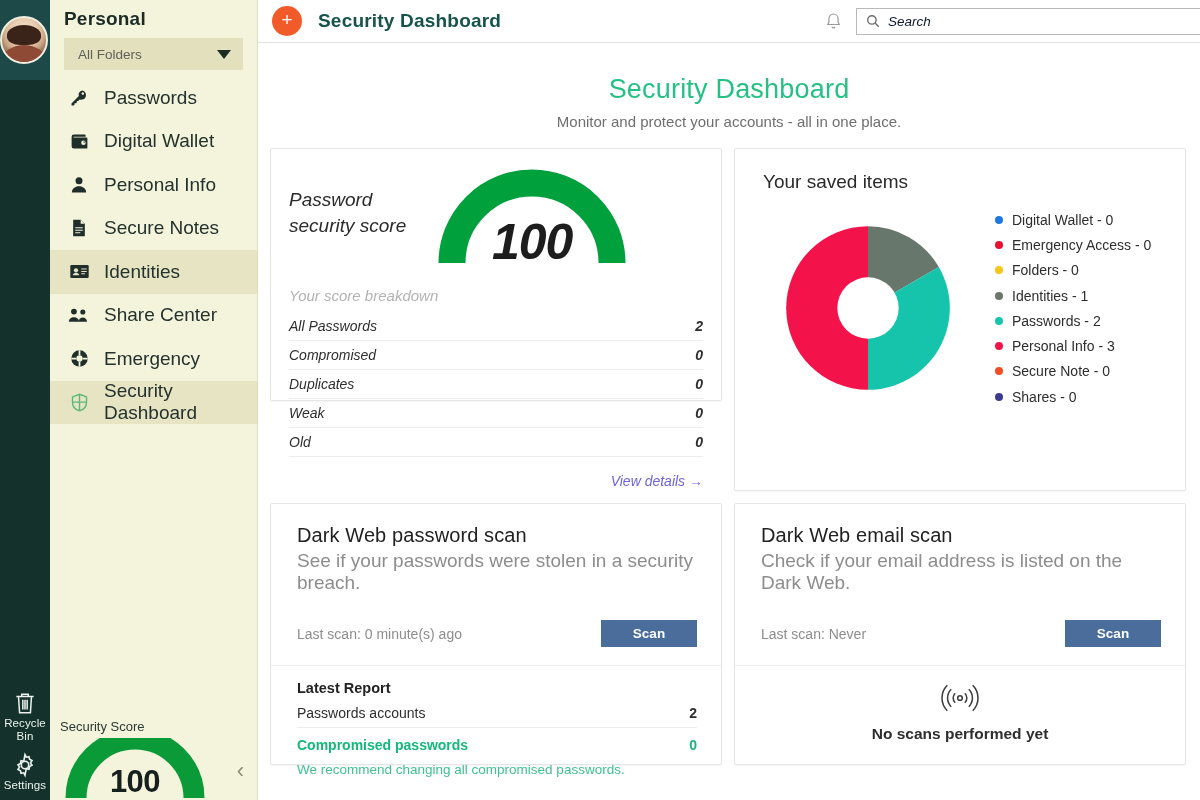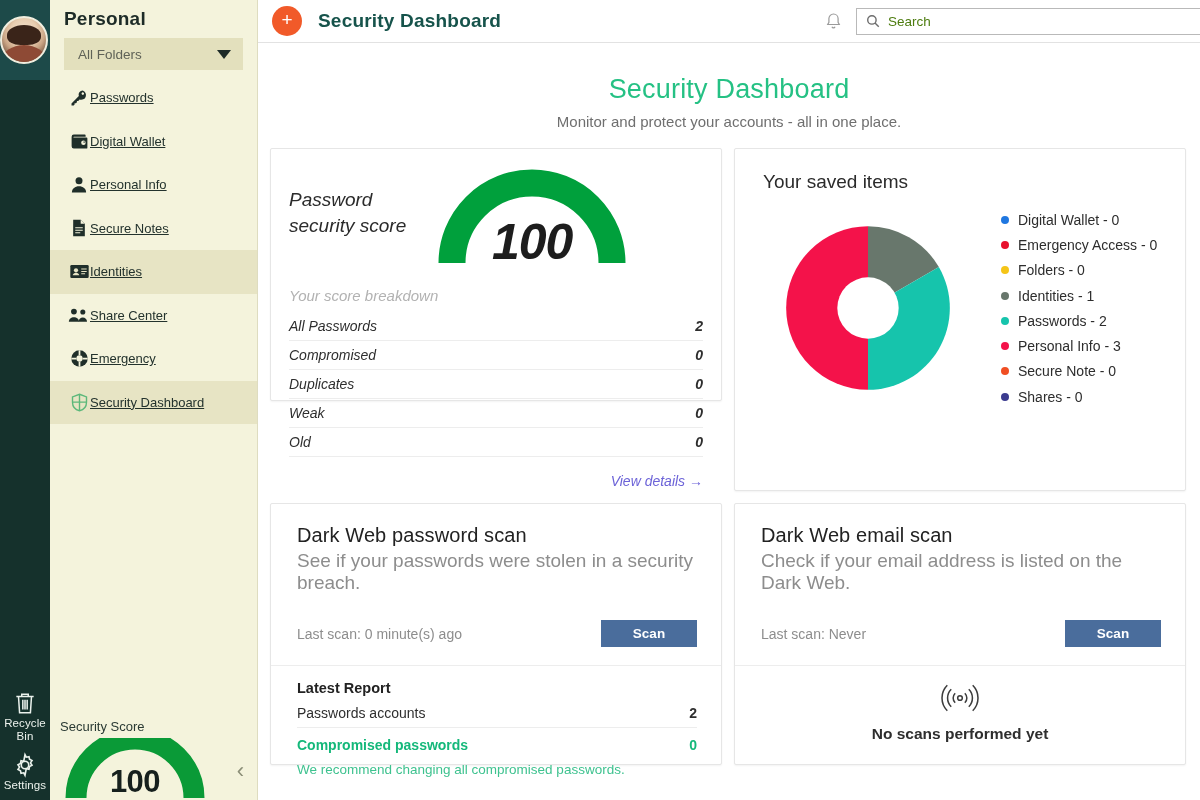--- a/index.html
+++ b/index.html
@@ -66,22 +66,22 @@
   }
   .folder-select {
     margin: 2px 14px 6px 14px; height: 32px;
     background: #e3e0bd; color: #5f6257;
     display: flex; align-items: center; justify-content: space-between;
     padding: 0 12px 0 14px; font-size: 13.5px;
   }
   .caret { width: 0; height: 0; border-left: 7px solid transparent; border-right: 7px solid transparent; border-top: 9px solid #1d2b27; }
   .nav-item {
     height: 43.5px; display: flex; align-items: center;
-    padding-left: 18px; 
-    font-size: 13px; color: #23322d; cursor: pointer; text-decoration: underline;
+    padding-left: 18px; gap: 14px;
+    font-size: 19px; color: #23322d; cursor: pointer;
   }
   .nav-item.active { background: #e7e4c4; }
   .nav-ico { width: 22px; height: 22px; display: flex; align-items: center; justify-content: center; flex: 0 0 22px; }
   .nav-ico svg { display: block; }
 
   .sb-score {
     position: absolute; left: 0; bottom: 0; width: 208px;
     padding: 0 0 0 8px;
   }
   .sb-score-label { font-size: 13px; color: #2a3a34; padding-left: 2px; margin-bottom: 4px; }
@@ -111,21 +111,21 @@
     margin-left: 16px; font-size: 19px; font-weight: bold;
     color: #16534b; letter-spacing: .2px;
   }
   .topbar-right { margin-left: auto; display: flex; align-items: center; gap: 10px; padding-right: 0; }
   .bell { width: 26px; height: 26px; display: flex; align-items: center; justify-content: center; cursor: pointer; }
   .search-box {
     width: 352px; height: 27px; border: 1px solid #b9b9b9; background: #fff;
     display: flex; align-items: center; gap: 8px; padding: 0 9px;
     margin-right: -8px;
   }
-  .search-text { font-size: 13.5px; color: #4d7c0f; }
+  .search-text { font-size: 13.5px; color: #0f172a; font-style: italic; }
 
   .page-head { text-align: center; padding-top: 31px; }
   .page-title { font-size: 27px; color: #25c184; font-weight: normal; letter-spacing: .2px; }
   .page-sub { font-size: 15px; color: #6f6f6f; margin-top: 8px; }
 
   .cards {
     display: grid; grid-template-columns: 1fr 1fr; gap: 12px;
     padding: 18px 14px 0 12px;
   }
   .card {
@@ -148,21 +148,21 @@
     height: 29px; border-bottom: 1px solid #ededed; font-size: 14px; color: #2e2e2e;
   }
   .brk-row .v { font-weight: bold; }
   .view-details {
     text-align: right; padding-top: 16px; font-size: 14px; color: #6c63d8; cursor: pointer;
   }
 
   
   .saved-card { padding: 22px 18px 10px 28px; height: 343px; }
   .saved-head { font-size: 19px; color: #2b2b2b; }
-  .saved-body { display: flex; align-items: center; margin-top: 14px; gap: 6px; }
+  .saved-body { display: flex; align-items: center; margin-top: 14px; }
   .donut { width: 186px; height: 186px; flex: 0 0 186px; margin-left: 12px; }
   .legend { margin-left: 34px; }
   .legend-row { display: flex; align-items: center; gap: 9px; height: 25.3px; font-size: 14px; color: #2d2d2d; }
   .dot { width: 8px; height: 8px; border-radius: 50%; flex: 0 0 8px; }
 
   
   .scan-card { height: 262px; display: flex; flex-direction: column; }
   .scan-top { padding: 20px 24px 0 26px; }
   .scan-title { font-size: 20px; color: #222; letter-spacing: .1px; }
   .scan-sub { font-size: 19px; color: #8d8d8d; margin-top: 3px; }

